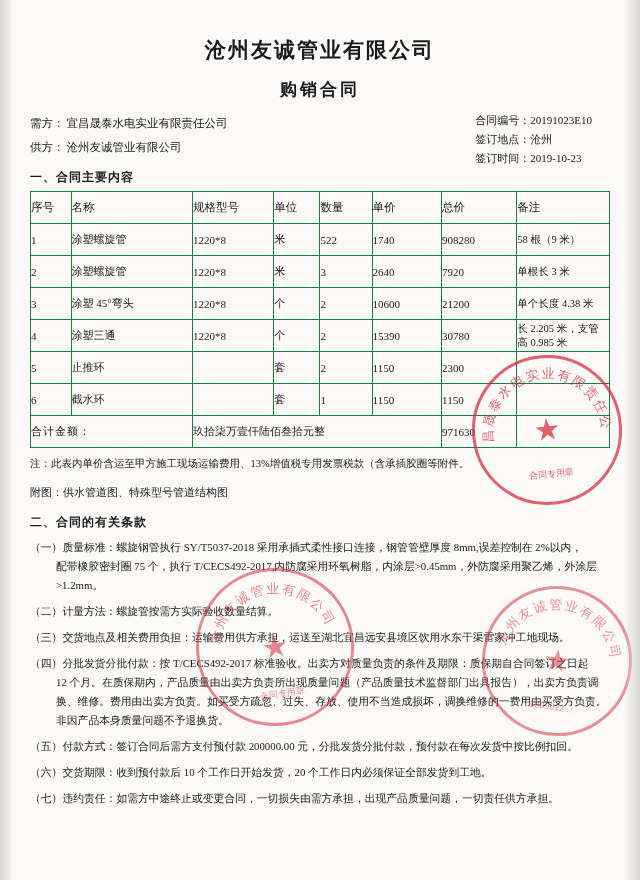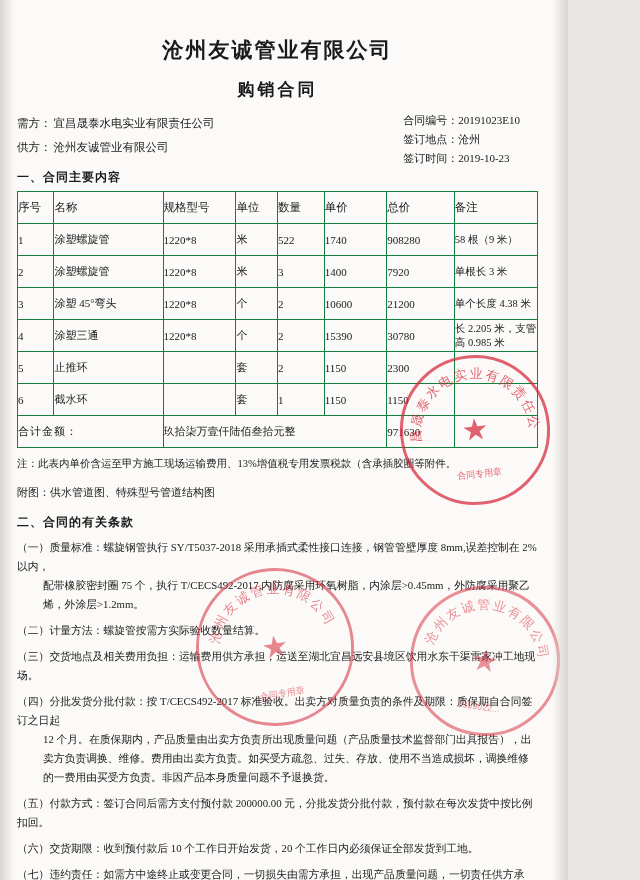--- a/index.html
+++ b/index.html
@@ -5,24 +5,24 @@
   html,body{margin:0;padding:0;}
   body{
     width:640px;height:880px;
     background:#e9e7e4;
     font-family:"Liberation Serif","DejaVu Serif",serif;
     color:#1a1a1a;
     overflow:hidden;
   }
   #page{
     position:relative;
-    width:568px;height:880px;
+    width:640px;height:880px;
     background:#fbfaf8;
     box-sizing:border-box;
-    padding:34px 30px 10px 17px;
+    padding:34px 30px 10px 30px;
     overflow:hidden;
   }
   
   #page:before{
     content:"";position:absolute;left:0;top:0;width:14px;height:100%;
     background:linear-gradient(90deg,#d8d5d0 0%,rgba(255,255,255,0) 100%);
     pointer-events:none;
   }
   #page:after{
     content:"";position:absolute;right:0;top:0;width:16px;height:100%;
@@ -228,21 +228,21 @@
         <td>1740</td>
         <td>908280</td>
         <td class="small">58 根（9 米）</td>
       </tr>
       <tr>
         <td>2</td>
         <td>涂塑螺旋管</td>
         <td>1220*8</td>
         <td>米</td>
         <td>3</td>
-        <td>1400</td>
+        <td>2640</td>
         <td>7920</td>
         <td class="small">单根长 3 米</td>
       </tr>
       <tr>
         <td>3</td>
         <td>涂塑 45°弯头</td>
         <td>1220*8</td>
         <td>个</td>
         <td>2</td>
         <td>10600</td>

